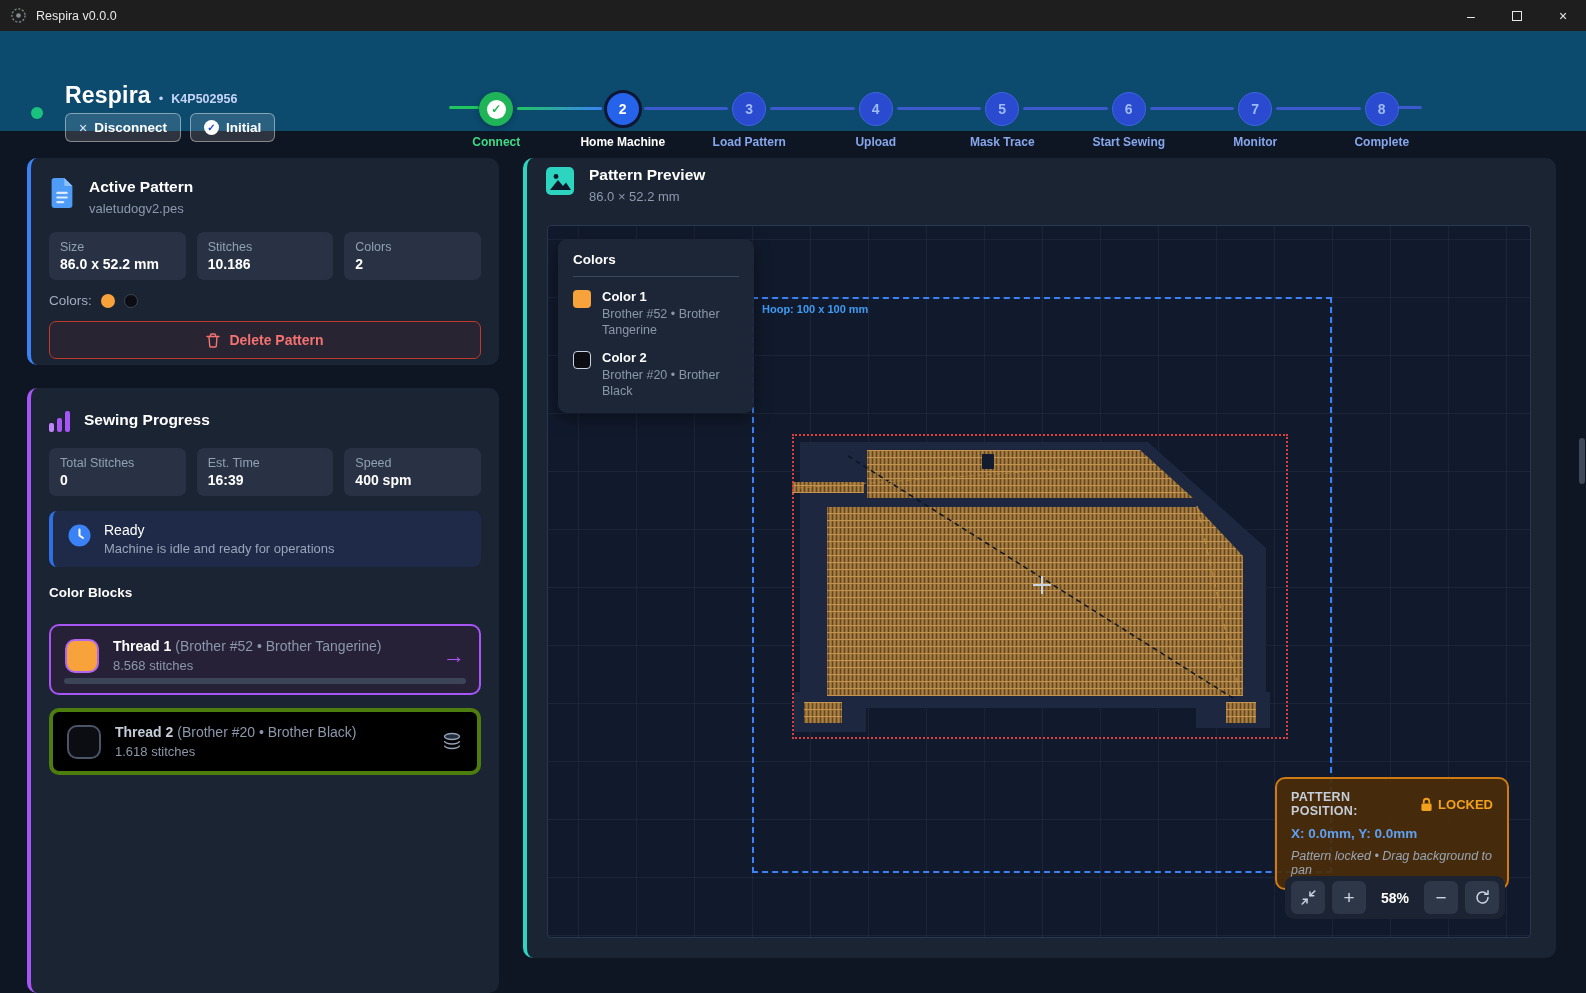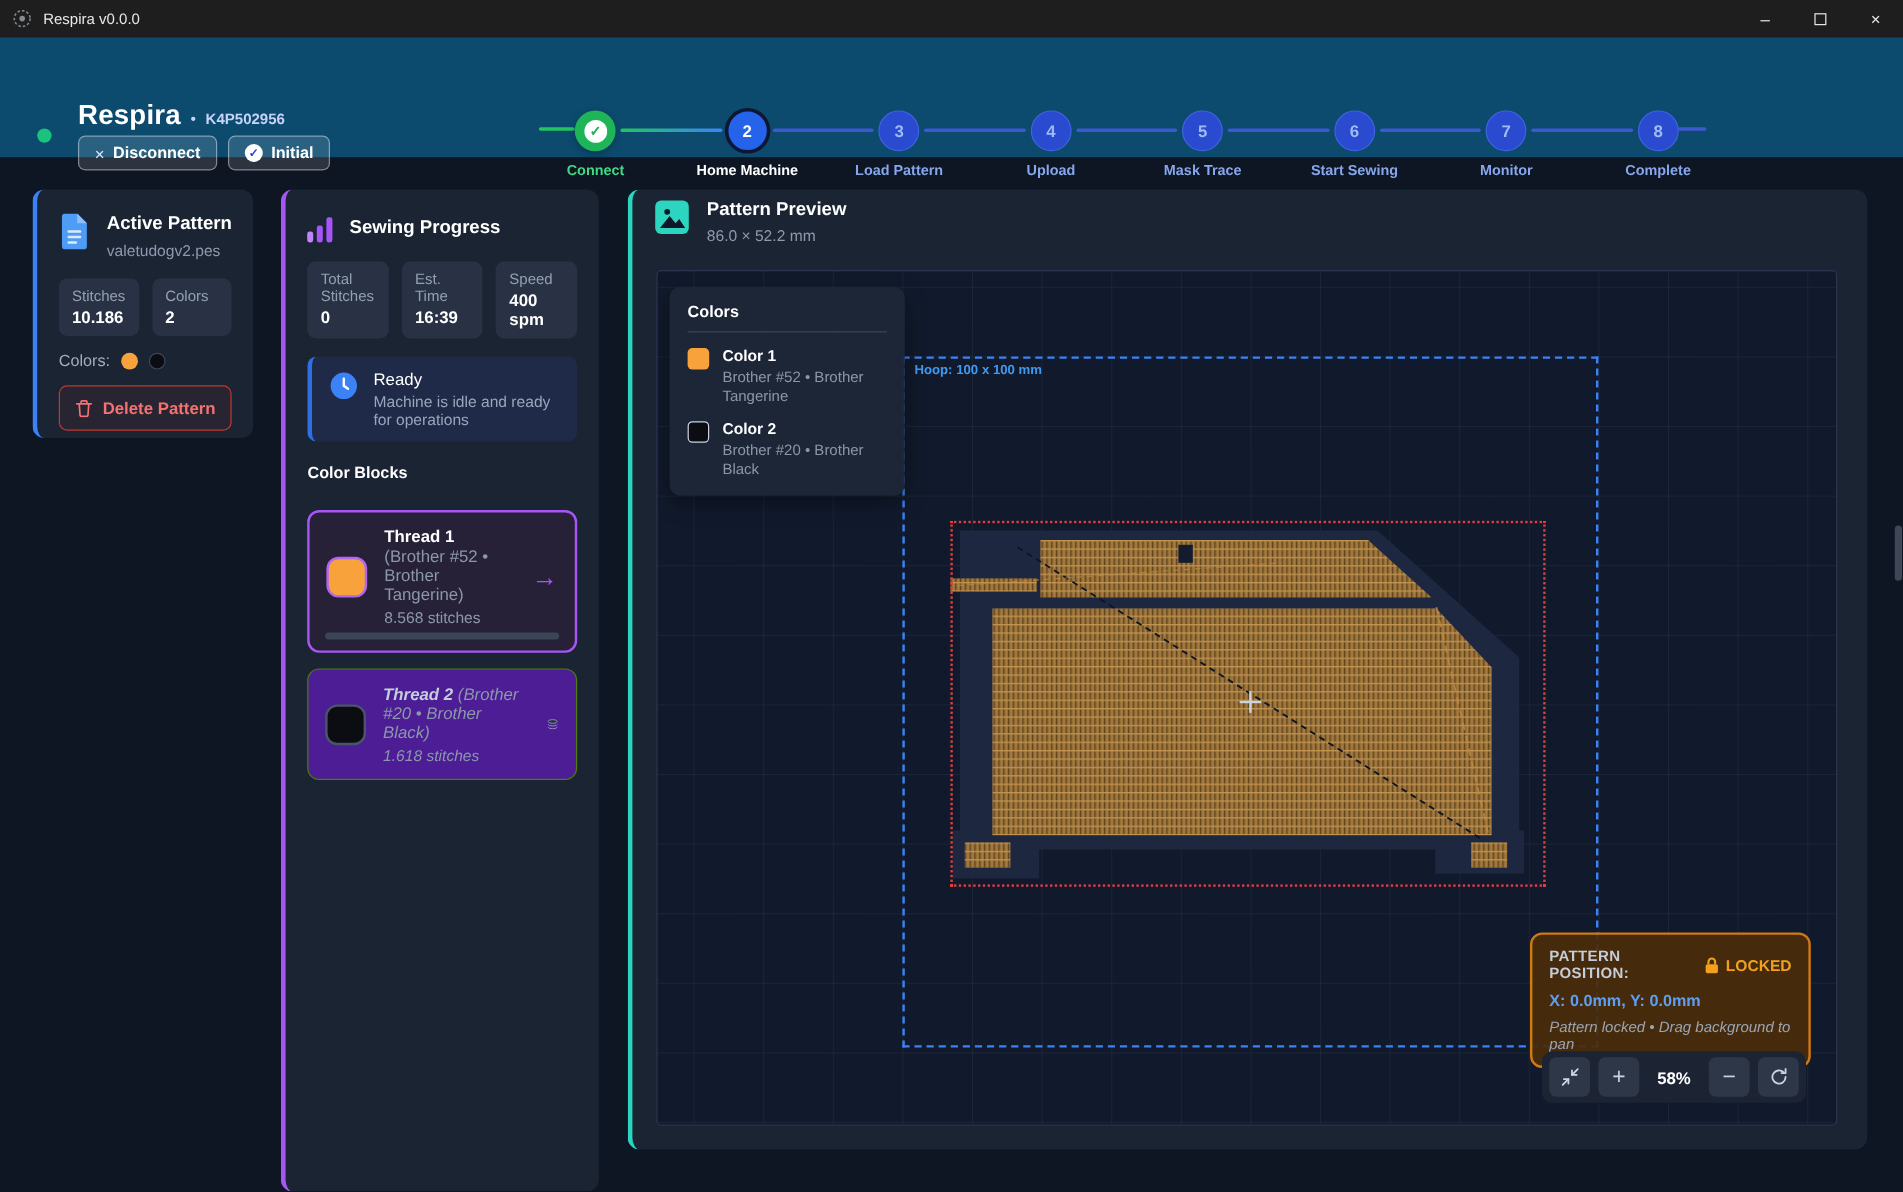--- a/index.html
+++ b/index.html
@@ -48,21 +48,21 @@
   .step.pending .step-circle { background:#2a4ad0; border:1.5px solid #3f63e2; color:#9ebbf2; }
   .step-label { margin-top:9px; font-size:12px; font-weight:bold; color:#87a7ed; white-space:nowrap; }
   .step.done .step-label { color:#3ddc84; }
   .step.active .step-label { color:#fff; margin-top:7px; }
   .lead-line { position:absolute; left:449px; top:75px; width:30px; height:3px; background:#22c55e; border-radius:2px; }
   .tail-line { position:absolute; left:1398px; top:75px; width:24px; height:3px; background:#3c59cf; border-radius:2px; }
 
   
   .main { position:absolute; top:131px; left:0; right:0; bottom:0; padding:27px 30px 0 27px;
     display:flex; gap:24px; }
-  .col-left { width:472px; display:flex; flex-direction:row; gap:23px; }
+  .col-left { width:472px; display:flex; flex-direction:column; gap:23px; }
   .card { background:#1b2433; border-radius:10px; position:relative; }
   .card.blue-edge { border-left:4px solid #3b82f6; }
   .card.purple-edge { border-left:4px solid #a855f7; }
   .card.teal-edge { border-left:4px solid #2dd4bf; }
 
   
   .card-a { height:207px; padding:20px 18px; }
   .card-head { display:flex; gap:14px; }
   .card-title { color:#fff; font-size:15.5px; font-weight:bold; }
   .card-sub { color:#8d99ad; font-size:13px; margin-top:5px; }
@@ -82,21 +82,21 @@
   .card-b { flex:1; padding:20px 18px; }
   .bars-icon { display:flex; align-items:flex-end; gap:3px; height:22px; margin-top:2px; }
   .bars-icon i { display:block; width:5px; border-radius:2px; background:#a855f7; }
   .status-box { margin-top:15px; background:#1e2a47; border-left:4px solid #2f6fe4; border-radius:8px;
     padding:11px 15px; display:flex; gap:13px; align-items:flex-start; }
   .status-title { color:#fff; font-size:14px; font-weight:normal; }
   .status-desc { color:#98a5ba; font-size:13px; margin-top:3px; }
   .cb-label { color:#fff; font-size:13.5px; font-weight:bold; margin:18px 0 24px; }
   .thread { border-radius:10px; padding:12px 14px; margin-bottom:13px; position:relative; }
   .thread.t1 { border:2px solid #a855f7; background:#272138; padding-bottom:20px; }
-  .thread.t2 { border:1px solid #4d7c0f; background:#4c1d95;font-style:italic; }
+  .thread.t2 { border:4px solid #4d7c0f; background:#000000; }
   .thread-row { display:flex; align-items:center; gap:14px; }
   .swatch { width:34px; height:34px; border-radius:10px; flex:none; }
   .swatch.sw1 { border:2px solid #b066f0; }
   .swatch.sw2 { border:2px solid #4a5568; }
   .thread-name { font-size:14px; color:#fff; }
   .thread-name b { font-weight:bold; }
   .thread-name .detail { color:#8b97ab; font-weight:normal;text-align:center; }
   .thread.t2 .thread-name b { color:#c4cdda; }
   .thread-st { color:#8b97ab; font-size:13px; margin-top:4px; }
   .thread-ico { margin-left:auto; }
@@ -242,20 +242,24 @@
             <rect x="6" y="16" width="10" height="1.8" rx="0.9" fill="#dceafd"></rect>
             <rect x="6" y="20" width="7" height="1.8" rx="0.9" fill="#dceafd"></rect>
           </svg>
           <div>
             <div class="card-title">Active Pattern</div>
             <div class="card-sub">valetudogv2.pes</div>
           </div>
         </div>
         <div class="stats-row">
           <div class="stat-box">
+            <div class="stat-label">Size</div>
+            <div class="stat-value">86.0 x 52.2 mm</div>
+          </div>
+          <div class="stat-box">
             <div class="stat-label">Stitches</div>
             <div class="stat-value">10.186</div>
           </div>
           <div class="stat-box">
             <div class="stat-label">Colors</div>
             <div class="stat-value">2</div>
           </div>
         </div>
         <div class="colors-row">
           <span class="colors-label">Colors:</span>

